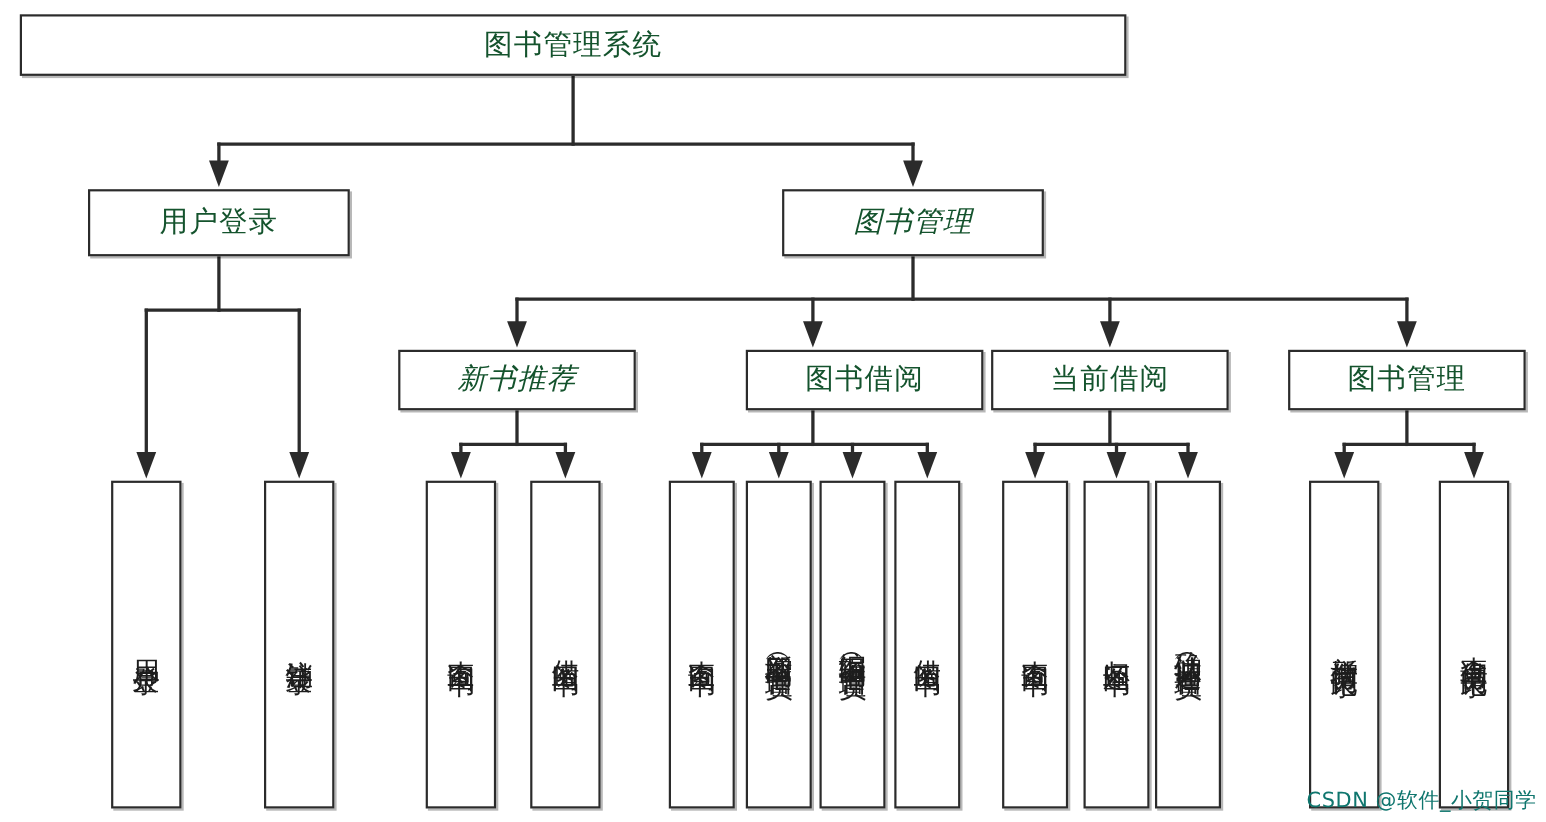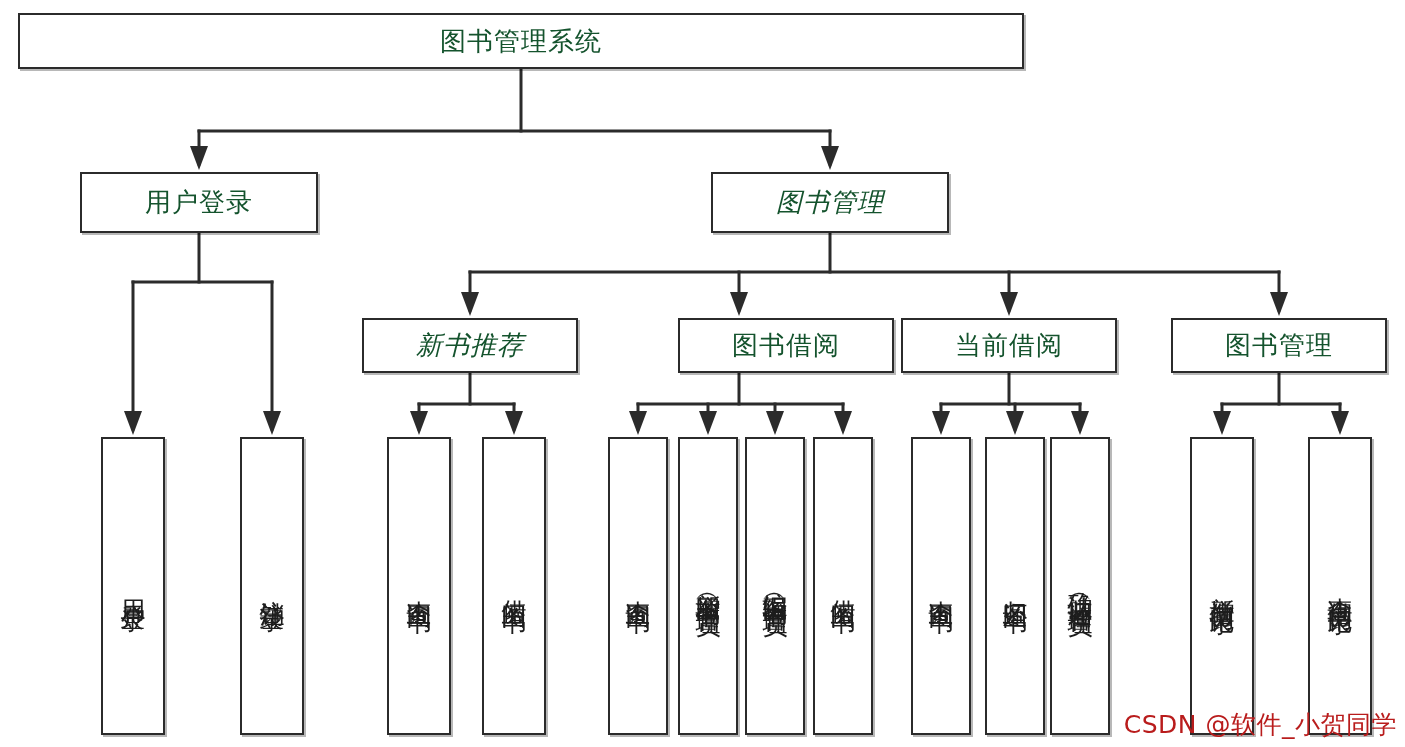--- a/index.html
+++ b/index.html
@@ -55,22 +55,22 @@
     writing-mode: vertical-rl;
     text-orientation: upright;
     letter-spacing: 3px;
     text-align: center;
     max-height: 100%;
   }
   .watermark {
     position: absolute;
     right: 8px;
     bottom: 6px;
-    font-size: 25px;
-    color: #b91c1c;
+    font-size: 19px;
+    color: #0f766e;
     letter-spacing: 0.5px;
     white-space: nowrap;
     pointer-events: none;
   }
 </style>
 </head>
 <body>
 
 <div id="diagram-root">
 

